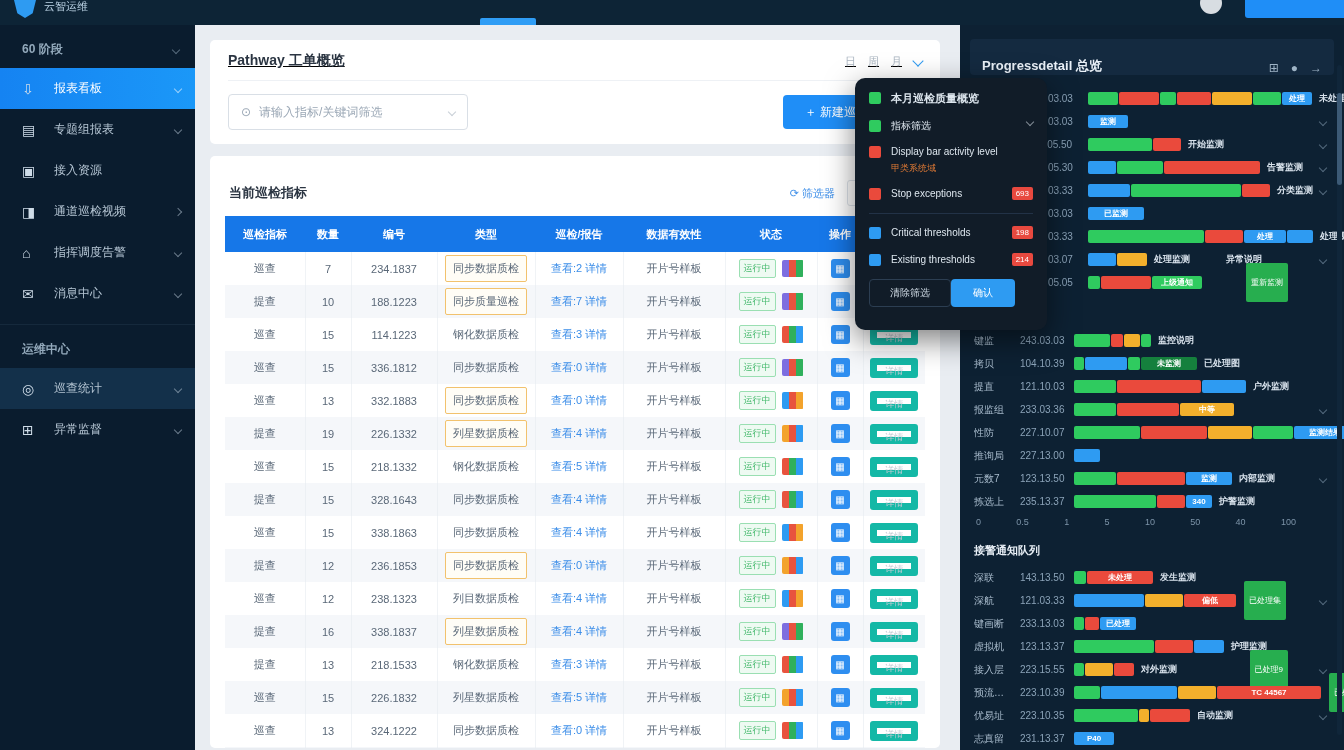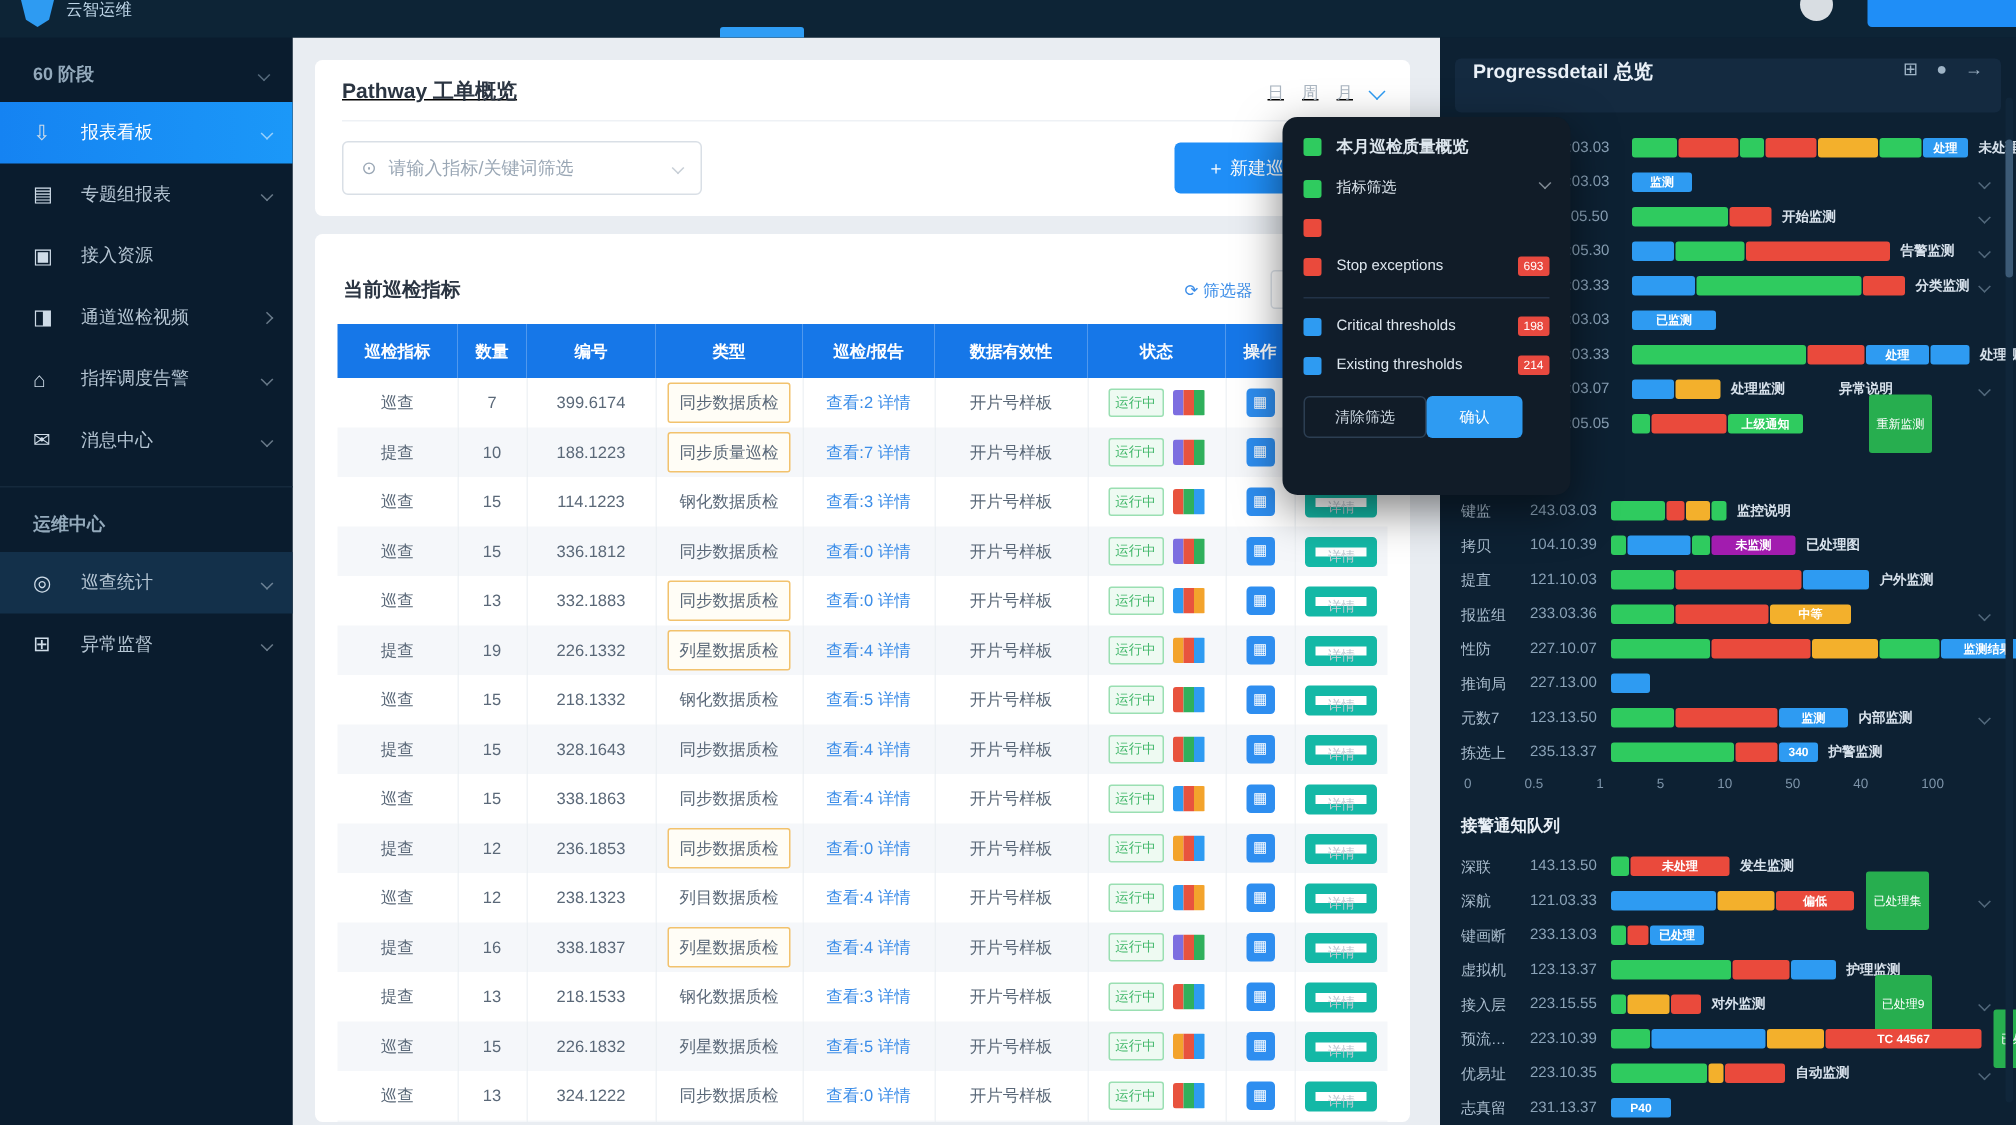--- a/index.html
+++ b/index.html
@@ -68,21 +68,21 @@
   .pp-item .tx .l2 { display:block; color:#e07a35; font-size:9px; margin-top:3px; }
   .pp-item.bold .tx { font-weight:bold; font-size:11px; }
   .pp-badge { background:#e8493f; color:#fff; font-size:8px; padding:2px 4px; border-radius:2px; flex:none; }
   .pp-div { height:1px; background:#223247; margin:2px 0 12px; }
   .pp-foot { display:flex; justify-content:flex-start; margin-top:4px; }
   .pp-clear { width:82px; height:28px; background:transparent; border:1px solid #2c3e52; border-radius:4px; color:#cbd6e0; font-size:10px; cursor:pointer; }
   .pp-ok { width:64px; height:28px; background:#2e9bf2; border:none; border-radius:4px; color:#fff; font-size:10px; cursor:pointer; }
 
   
   .rpanel { position:absolute; left:960px; top:25px; width:384px; height:725px; background:#0d2133; color:#d7e1ea; z-index:10; }
-  .rhead { display:flex; align-items:flex-start; margin:14px 10px 8px; height:36px; background:#142a40; border-radius:4px; padding:0 12px; }
+  .rhead { display:flex; align-items:flex-end; margin:14px 10px 8px; height:36px; background:#142a40; border-radius:4px; padding:0 12px; }
   .rtitle { flex:1; font-size:13px; font-weight:bold; color:#eaf1f8; }
   .rico { margin-left:12px; font-size:12px; color:#9fb4c6; cursor:pointer; }
   .rbody { padding:4px 8px 0 6px; }
   .rrow { position:relative; display:flex; align-items:center; height:23px; padding-left:8px; }
   .rrow.unlab { padding-left:68px; }
   .rlabel { width:46px; font-size:10px; color:#a9bccd; flex:none; overflow:hidden; white-space:nowrap; }
   .rtime { width:54px; font-size:10px; color:#8ba3b8; flex:none; }
   .rbars { display:flex; gap:1px; align-items:center;font-weight:bold; }
   .seg { height:13px; border-radius:2px; font-size:8px; color:#fff; text-align:center; line-height:13px; overflow:hidden; flex:none; }
   .rtext { margin-left:7px; font-size:9px; font-weight:bold; color:#d8e2ec; white-space:nowrap; }
@@ -211,21 +211,21 @@
               <th>数据有效性</th>
               <th>状态</th>
               <th>操作</th>
               <th>更多</th>
             </tr>
           </thead>
         <tbody id="tbody">
             <tr>
               <td>巡查</td>
               <td>7</td>
-              <td>399.6174</td>
+              <td>234.1837</td>
               <td><span class="type-box">同步数据质检</span></td>
               <td><span class="cell-link">查看:2 详情</span></td>
               <td>开片号样板</td>
               <td><span class="badge-run">运行中</span><span class="swatch">
                   <i style="background: rgb(125, 110, 224);"></i>
                   <i style="background: rgb(232, 83, 62);"></i>
                   <i style="background: rgb(48, 176, 92);"></i>
                 </span></td>
               <td><button class="icon-btn">▦</button></td>
               <td><button class="mini-btn">详情</button></td>
@@ -564,21 +564,21 @@
           </div>
           <span class="rtext">监控说明</span>
         </div>
         <div class="rrow">
           <span class="rlabel">拷贝</span>
           <span class="rtime">104.10.39</span>
           <div class="rbars">
             <span class="seg" style="width: 10px; background: rgb(47, 203, 95);"></span>
             <span class="seg" style="width: 42px; background: rgb(46, 155, 242);"></span>
             <span class="seg" style="width: 12px; background: rgb(47, 203, 95);"></span>
-            <span class="seg" style="width: 56px; background: #a21caf;">未监测</span>
+            <span class="seg" style="width: 56px; background: #15803d;">未监测</span>
           </div>
           <span class="rtext">已处理图</span>
         </div>
         <div class="rrow">
           <span class="rlabel">提直</span>
           <span class="rtime">121.10.03</span>
           <div class="rbars">
             <span class="seg" style="width: 42px; background: rgb(47, 203, 95);"></span>
             <span class="seg" style="width: 84px; background: rgb(234, 74, 60);"></span>
             <span class="seg" style="width: 44px; background: rgb(46, 155, 242);"></span>
@@ -737,20 +737,21 @@
           <span class="sq" style="background: rgb(47, 203, 95);"></span>
           <span class="tx">本月巡检质量概览</span>
         </div>
         <div class="pp-item">
           <span class="sq" style="background: rgb(47, 203, 95);"></span>
           <span class="tx">指标筛选</span>
           <span class="cv"></span>
         </div>
         <div class="pp-item">
           <span class="sq" style="background: rgb(234, 74, 60);"></span>
+          <span class="tx">Display bar activity level<span class="l2">甲类系统域</span></span>
         </div>
         <div class="pp-item">
           <span class="sq" style="background: rgb(234, 74, 60);"></span>
           <span class="tx">Stop exceptions</span>
           <span class="pp-badge">693</span>
         </div>
         <div class="pp-div"></div>
         <div class="pp-item">
           <span class="sq" style="background: rgb(46, 155, 242);"></span>
           <span class="tx">Critical thresholds</span>

